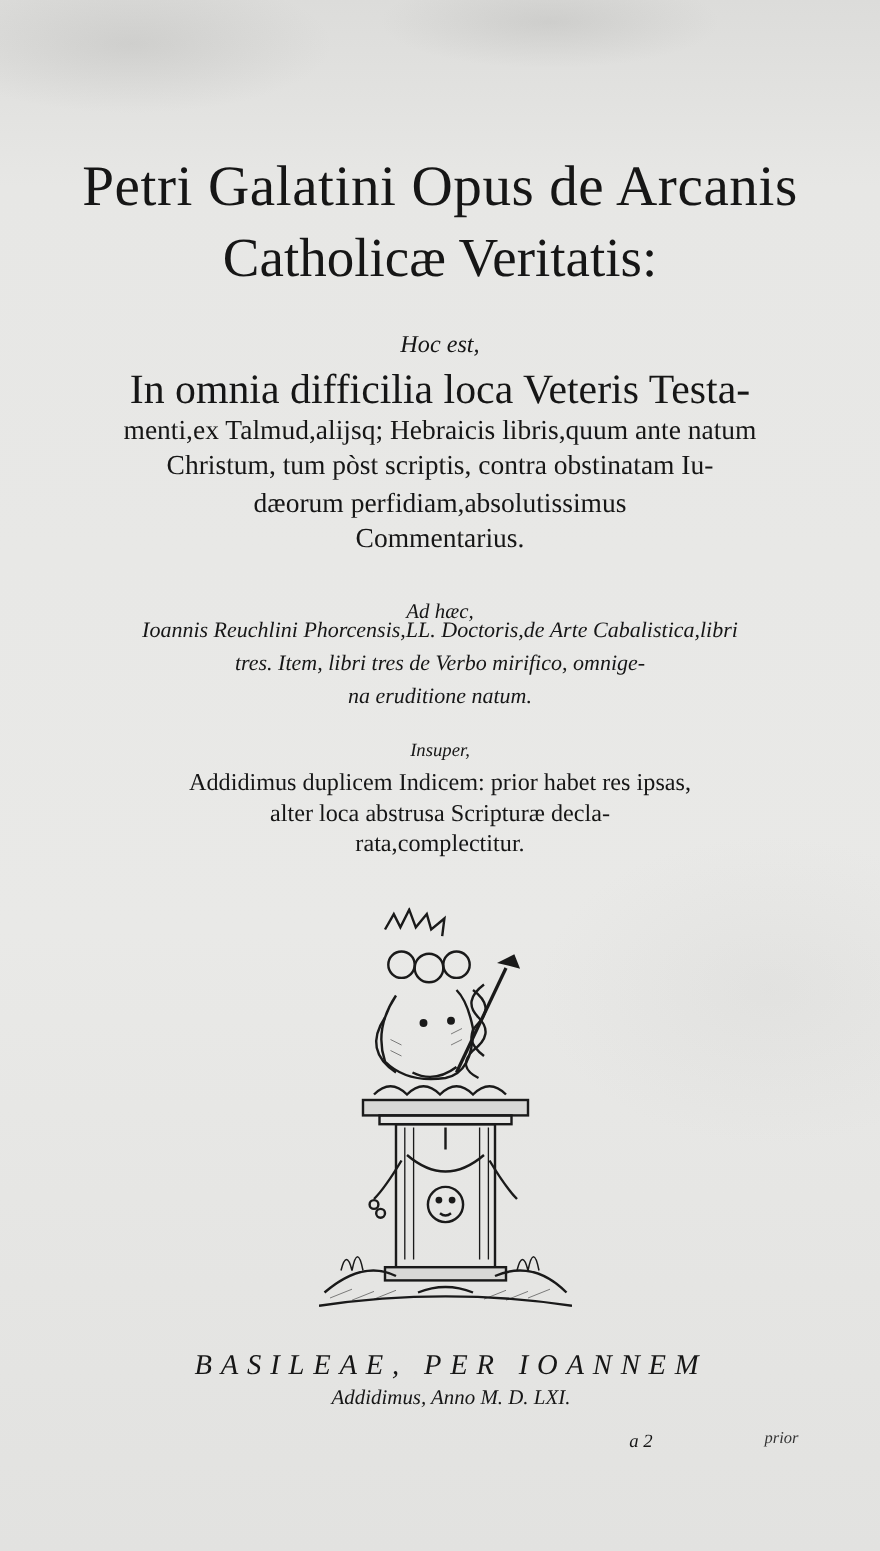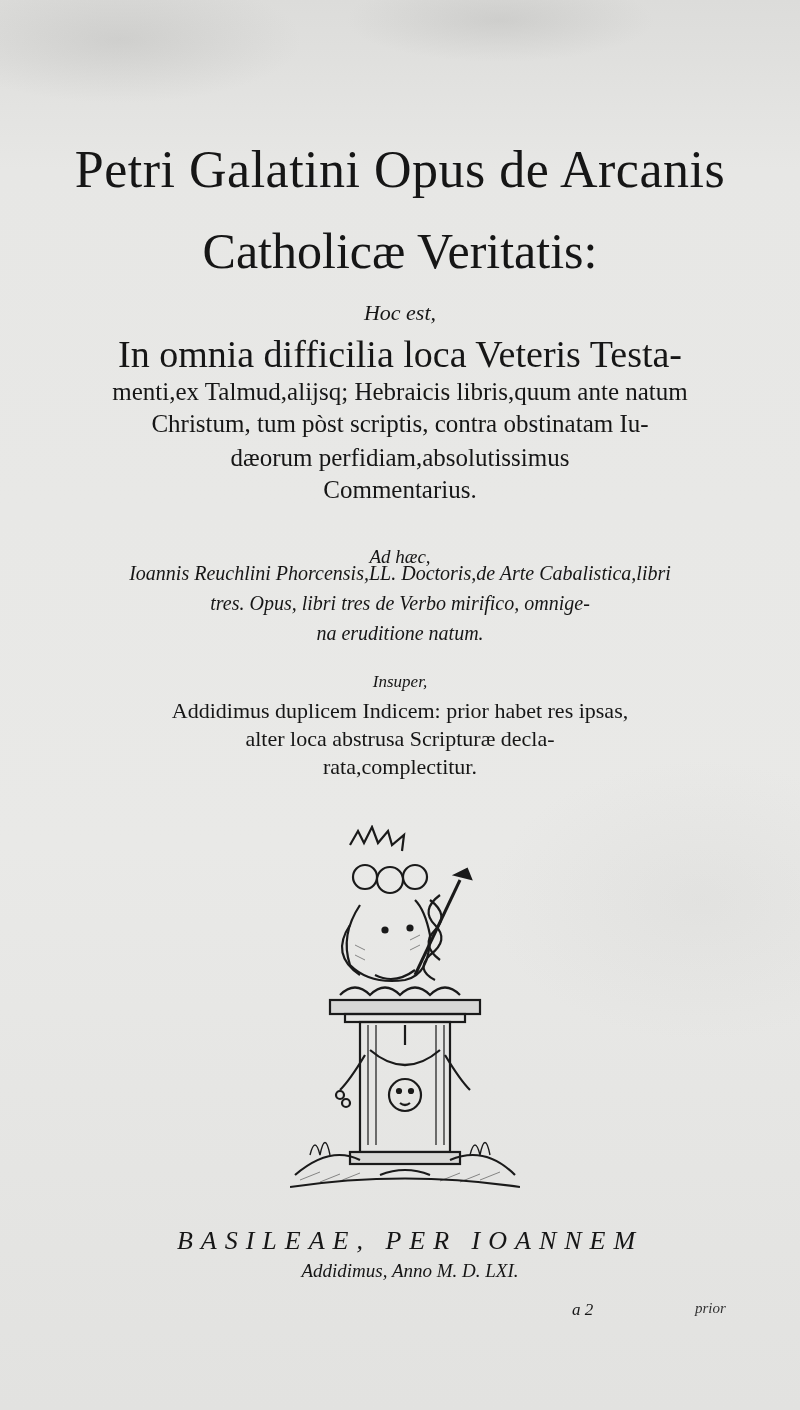--- a/index.html
+++ b/index.html
@@ -13,21 +13,21 @@
   .page {
     position: absolute; inset: 0;
     background:
       radial-gradient(ellipse 260px 90px at 120px 40px, rgba(160,160,158,0.25), transparent 70%),
       radial-gradient(ellipse 220px 60px at 500px 20px, rgba(160,160,158,0.25), transparent 70%),
       radial-gradient(ellipse 300px 200px at 700px 900px, rgba(200,200,198,0.2), transparent 70%),
       linear-gradient(180deg, #dcdcda 0%, #e7e7e5 12%, #e9e9e7 60%, #e2e2e0 100%);
   }
   .line { position: absolute; left: 0; right: 0; text-align: center; white-space: nowrap; }
   .title1 { top: 140px; font-size: 52px; letter-spacing: 0.5px; }
-  .title2 { top: 222px; font-size: 50px; }
+  .title2 { top: 205px; font-size: 50px; }
   .hoc { top: 300px; font-size: 22px; font-style: italic; }
   .big { top: 332px; font-size: 38px; }
   .body { font-size: 25px; }
   .b1 { top: 378px; }
   .b2 { top: 410px; }
   .b3 { top: 444px; }
   .b4 { top: 476px; }
   .adhaec { top: 532px; font-size: 19px; font-style: italic; margin-top: 14px; }
   .ital { font-style: italic; font-size: 20px; }
   .i1 { top: 562px; }
@@ -54,21 +54,21 @@
   <div class="line hoc">Hoc est,</div>
 
   <div class="line big">In omnia difficilia loca Veteris Testa-</div>
   <div class="line body b1">menti,ex Talmud,alijsq; Hebraicis libris,quum ante natum</div>
   <div class="line body b2">Christum, tum pòst scriptis, contra obstinatam Iu-</div>
   <div class="line body b3">dæorum perfidiam,absolutissimus</div>
   <div class="line body b4">Commentarius.</div>
 
   <div class="line adhaec">Ad hæc,</div>
   <div class="line ital i1">Ioannis Reuchlini Phorcensis,LL. Doctoris,de Arte Cabalistica,libri</div>
-  <div class="line ital i2">tres.  Opus, libri tres de Verbo mirifico, omnige-</div>
+  <div class="line ital i2">tres.  Item, libri tres de Verbo mirifico, omnige-</div>
   <div class="line ital i3">na eruditione natum.</div>
 
   <div class="line insuper">Insuper,</div>
   <div class="line add a1">Addidimus duplicem Indicem: prior habet res ipsas,</div>
   <div class="line add a2">alter loca abstrusa Scripturæ decla-</div>
   <div class="line add a3">rata,complectitur.</div>
 
   <svg class="woodcut" viewBox="0 0 230 370" xmlns="http://www.w3.org/2000/svg">
     <g fill="none" stroke="#1a1a1a" stroke-width="2.2">
 

